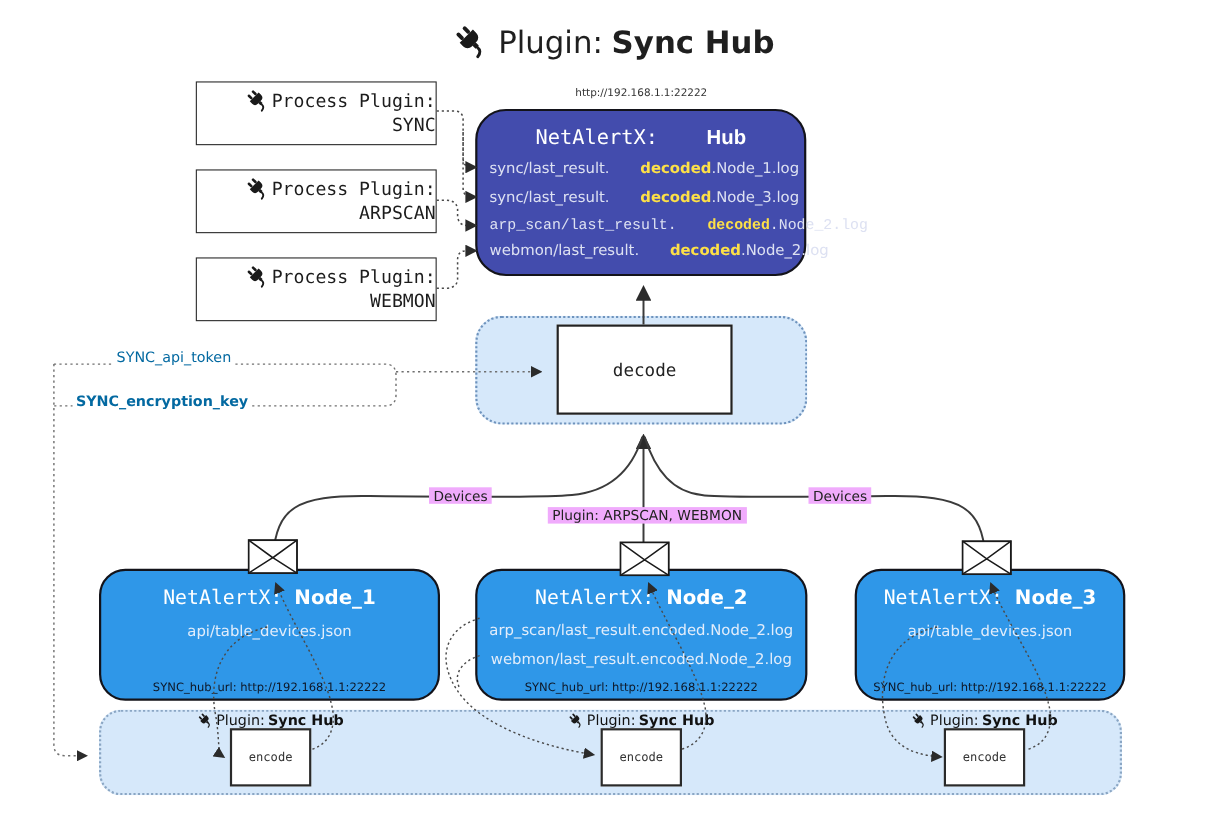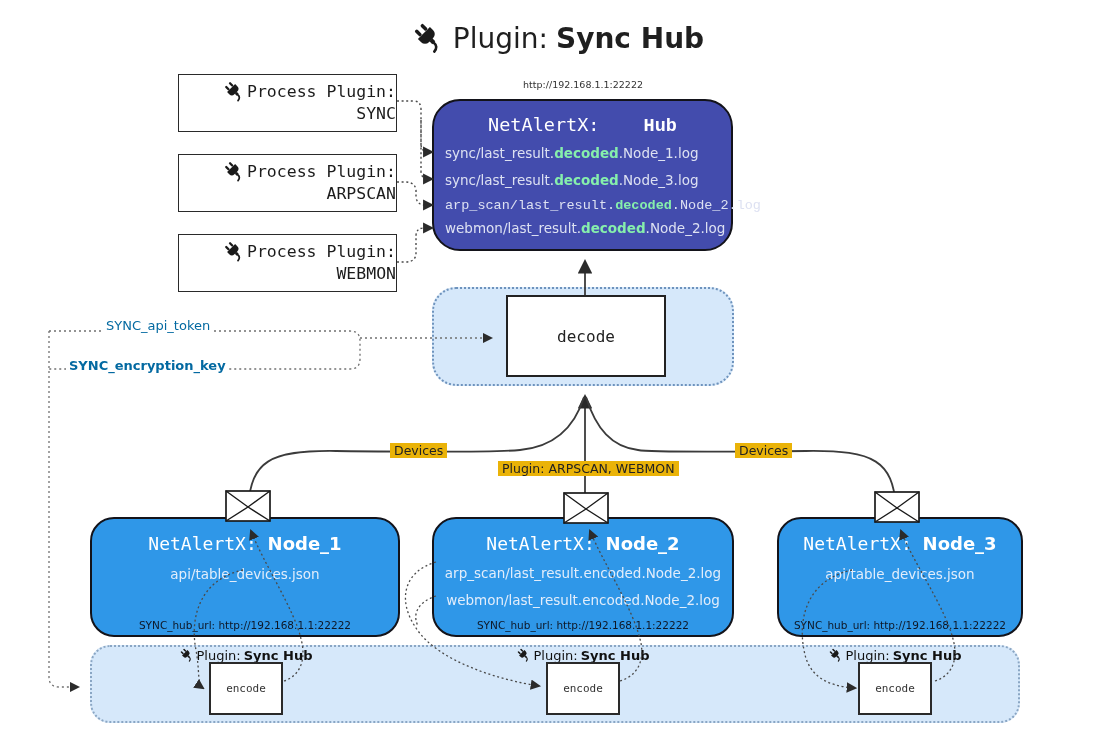--- a/index.html
+++ b/index.html
@@ -31,25 +31,25 @@
   
   #hub {
     left:432px; top:99px; width:301px; height:152px;
     background:#434cad; border:2.2px solid #13131a; border-radius:28px;
     z-index:2; color:#fff;
   }
   #hub-title {
     left:0; top:13px; width:100%; text-align:center;
     font-family:"DejaVu Sans Mono", monospace; font-size:18.5px; color:#ffffff;
   }
-  #hub-title .bold { font-family:Liberation Mono, monospace; font-weight:bold;margin-left:33px; }
+  #hub-title .bold { font-family:Liberation Sans, sans-serif; font-weight:bold;margin-left:33px; }
   .hub-row {
     left:11px; width:288px; font-size:13.5px; color:#dde1f2; white-space:nowrap;
   }
-  .hub-row .b { font-weight:bold; color:#86efac; }
+  .hub-row .b { font-weight:bold; color:#fde047;margin-left:28px; }
   #hub-url {
     left:433px; top:79px; width:300px; text-align:center;
     font-size:9.5px; color:#333; z-index:2;
   }
   
   #decode-panel {
     left:432px; top:287px; width:302px; height:99px;
     background:#d6e8fa; border:2px dotted #6e93bd; border-radius:24px; z-index:0;
   }
   #decode-box {
@@ -88,21 +88,21 @@
     font-size:13px; color:#111; z-index:2; white-space:nowrap;
   }
   .bar-label .bold { font-weight:bold; }
   .encode-box {
     top:662px; width:74px; height:53px; background:#fff; border:2px solid #2a2a2a;
     display:flex; align-items:center; justify-content:center; z-index:2;
     font-family:"DejaVu Sans Mono", monospace; font-size:11px; color:#333;
   }
   
   .line-label {
-    background:#eab308; padding:0 4px; font-size:12.5px; color:#222;
+    background:#f0abfc; padding:0 4px; font-size:12.5px; color:#222;
     z-index:4; white-space:nowrap; text-align:center;
   }
   .cfg-label {
     background:#fff; padding:0 3px; font-size:13px; color:#0369a1;
     z-index:4; white-space:nowrap;
   }
   
   #wires { left:0; top:0; z-index:3; pointer-events:none; }
   .envelope { z-index:4; }
 </style>

